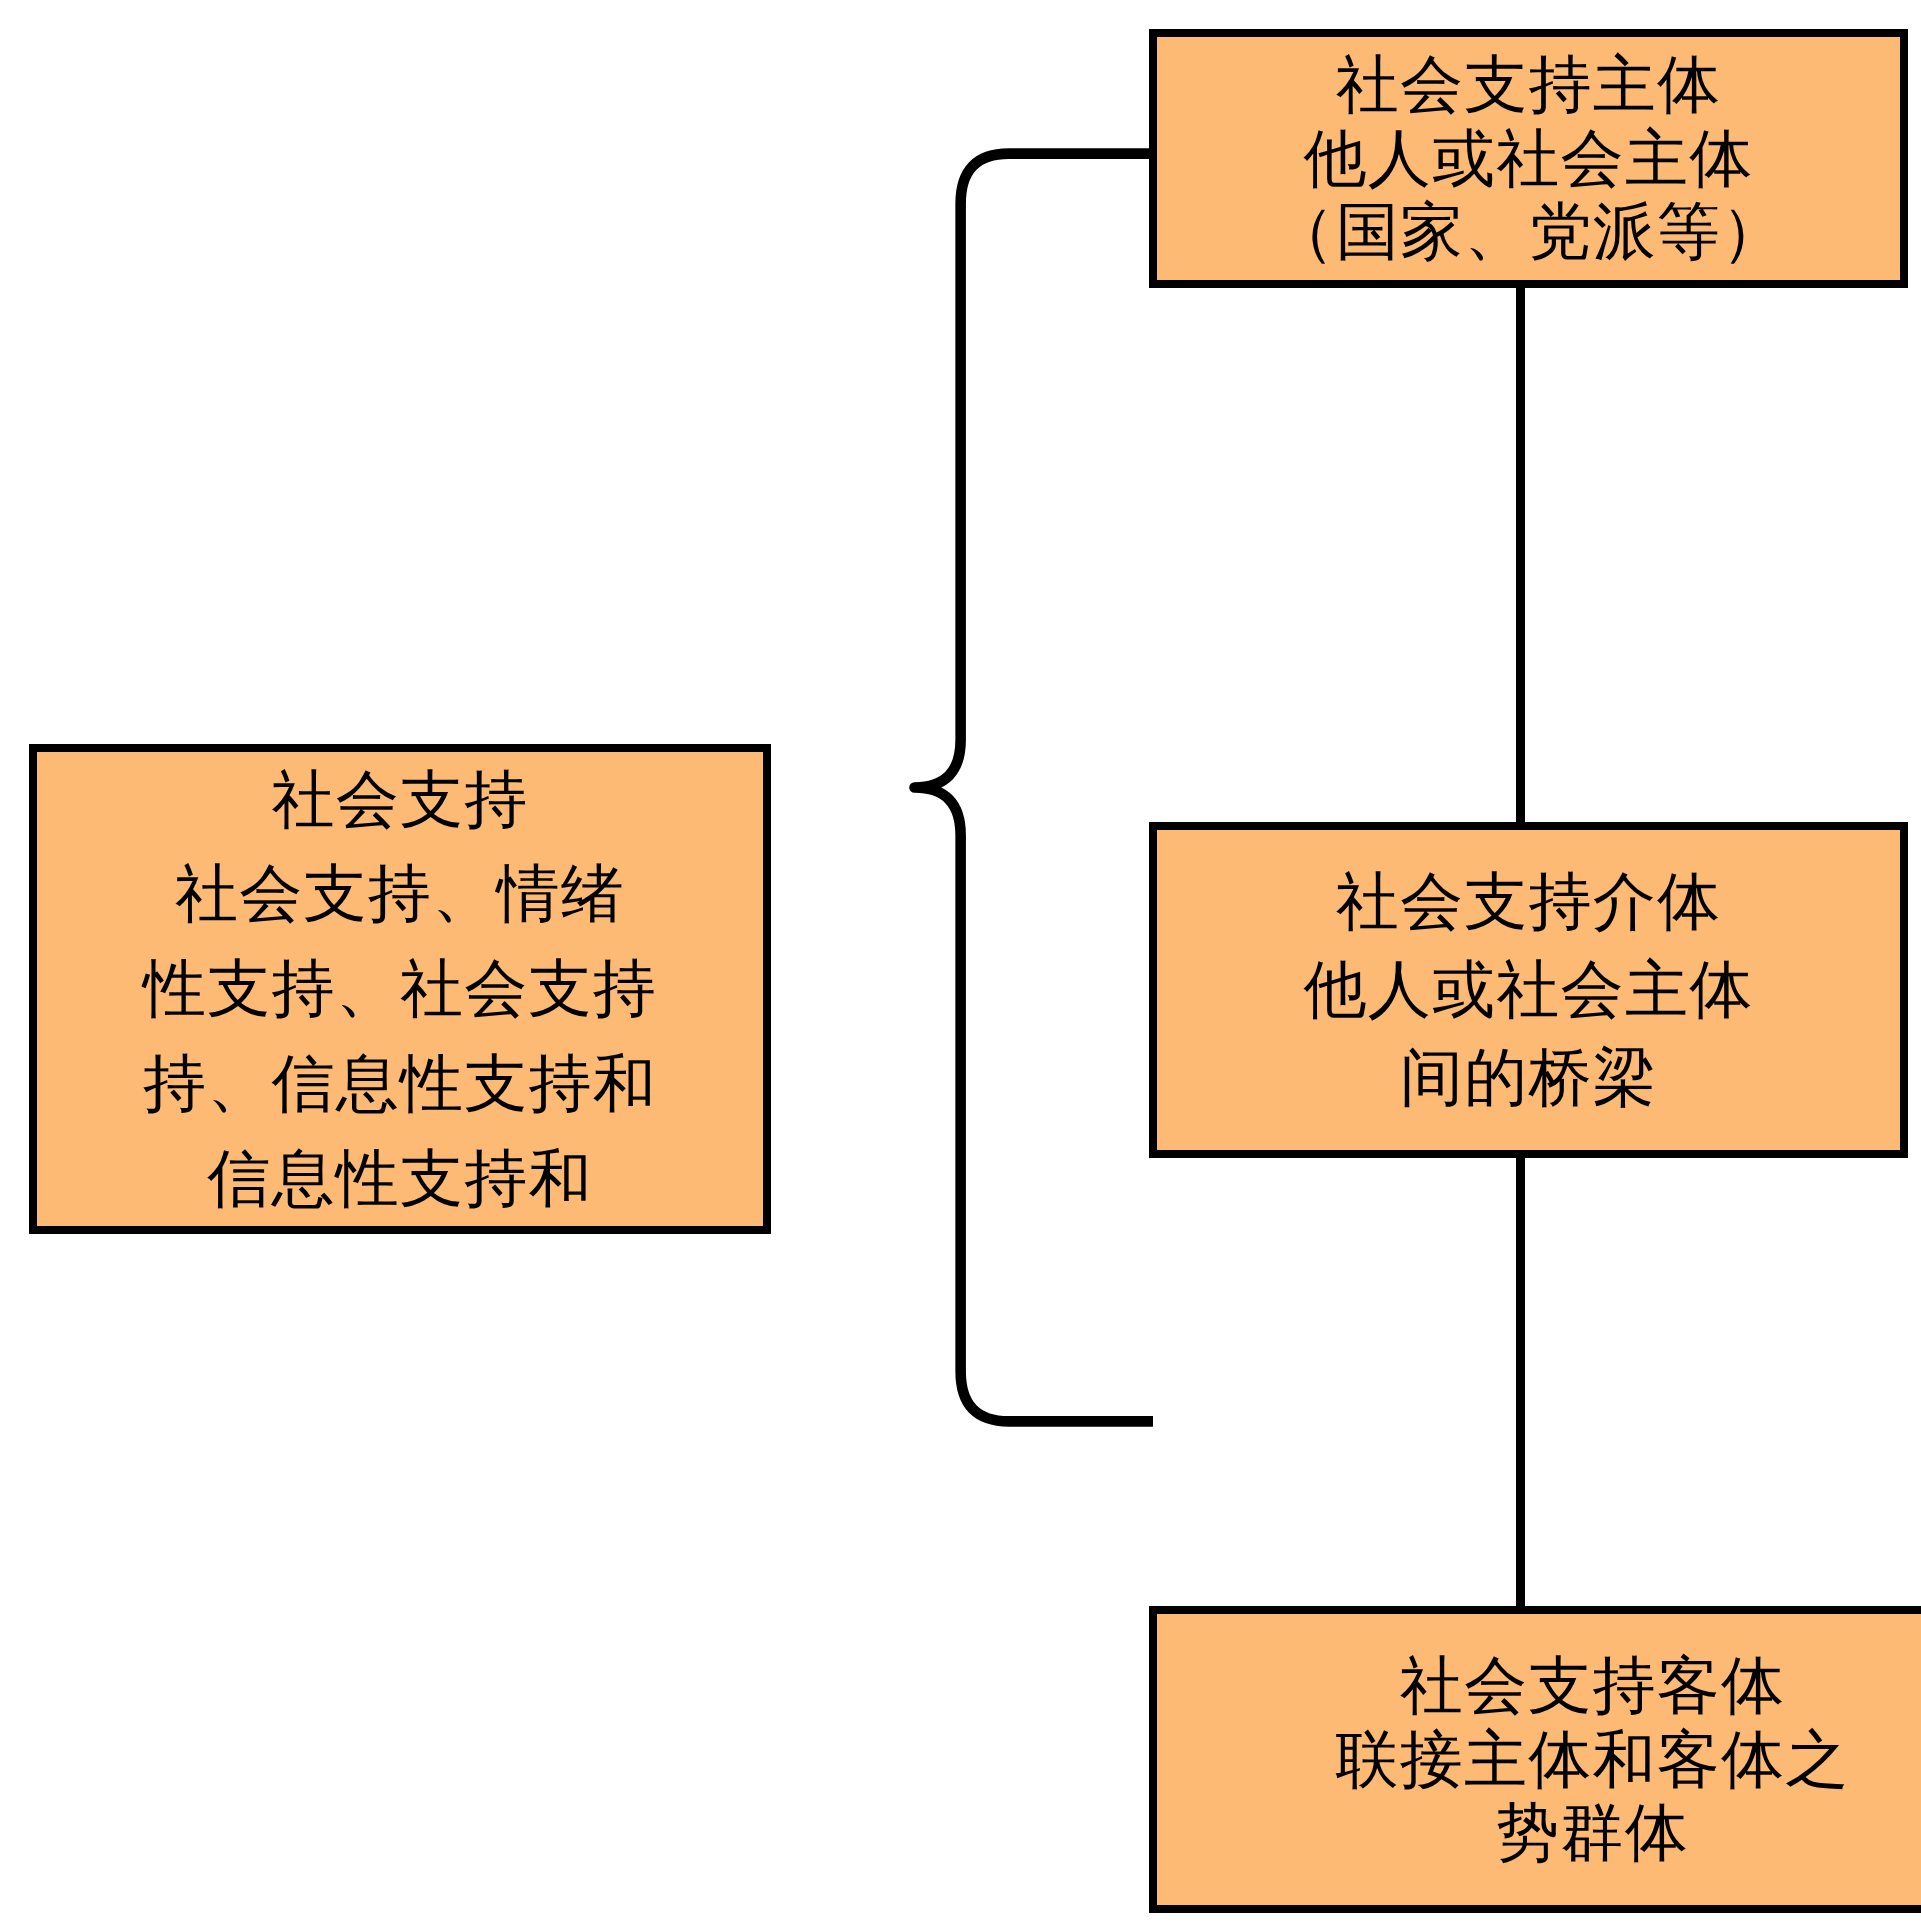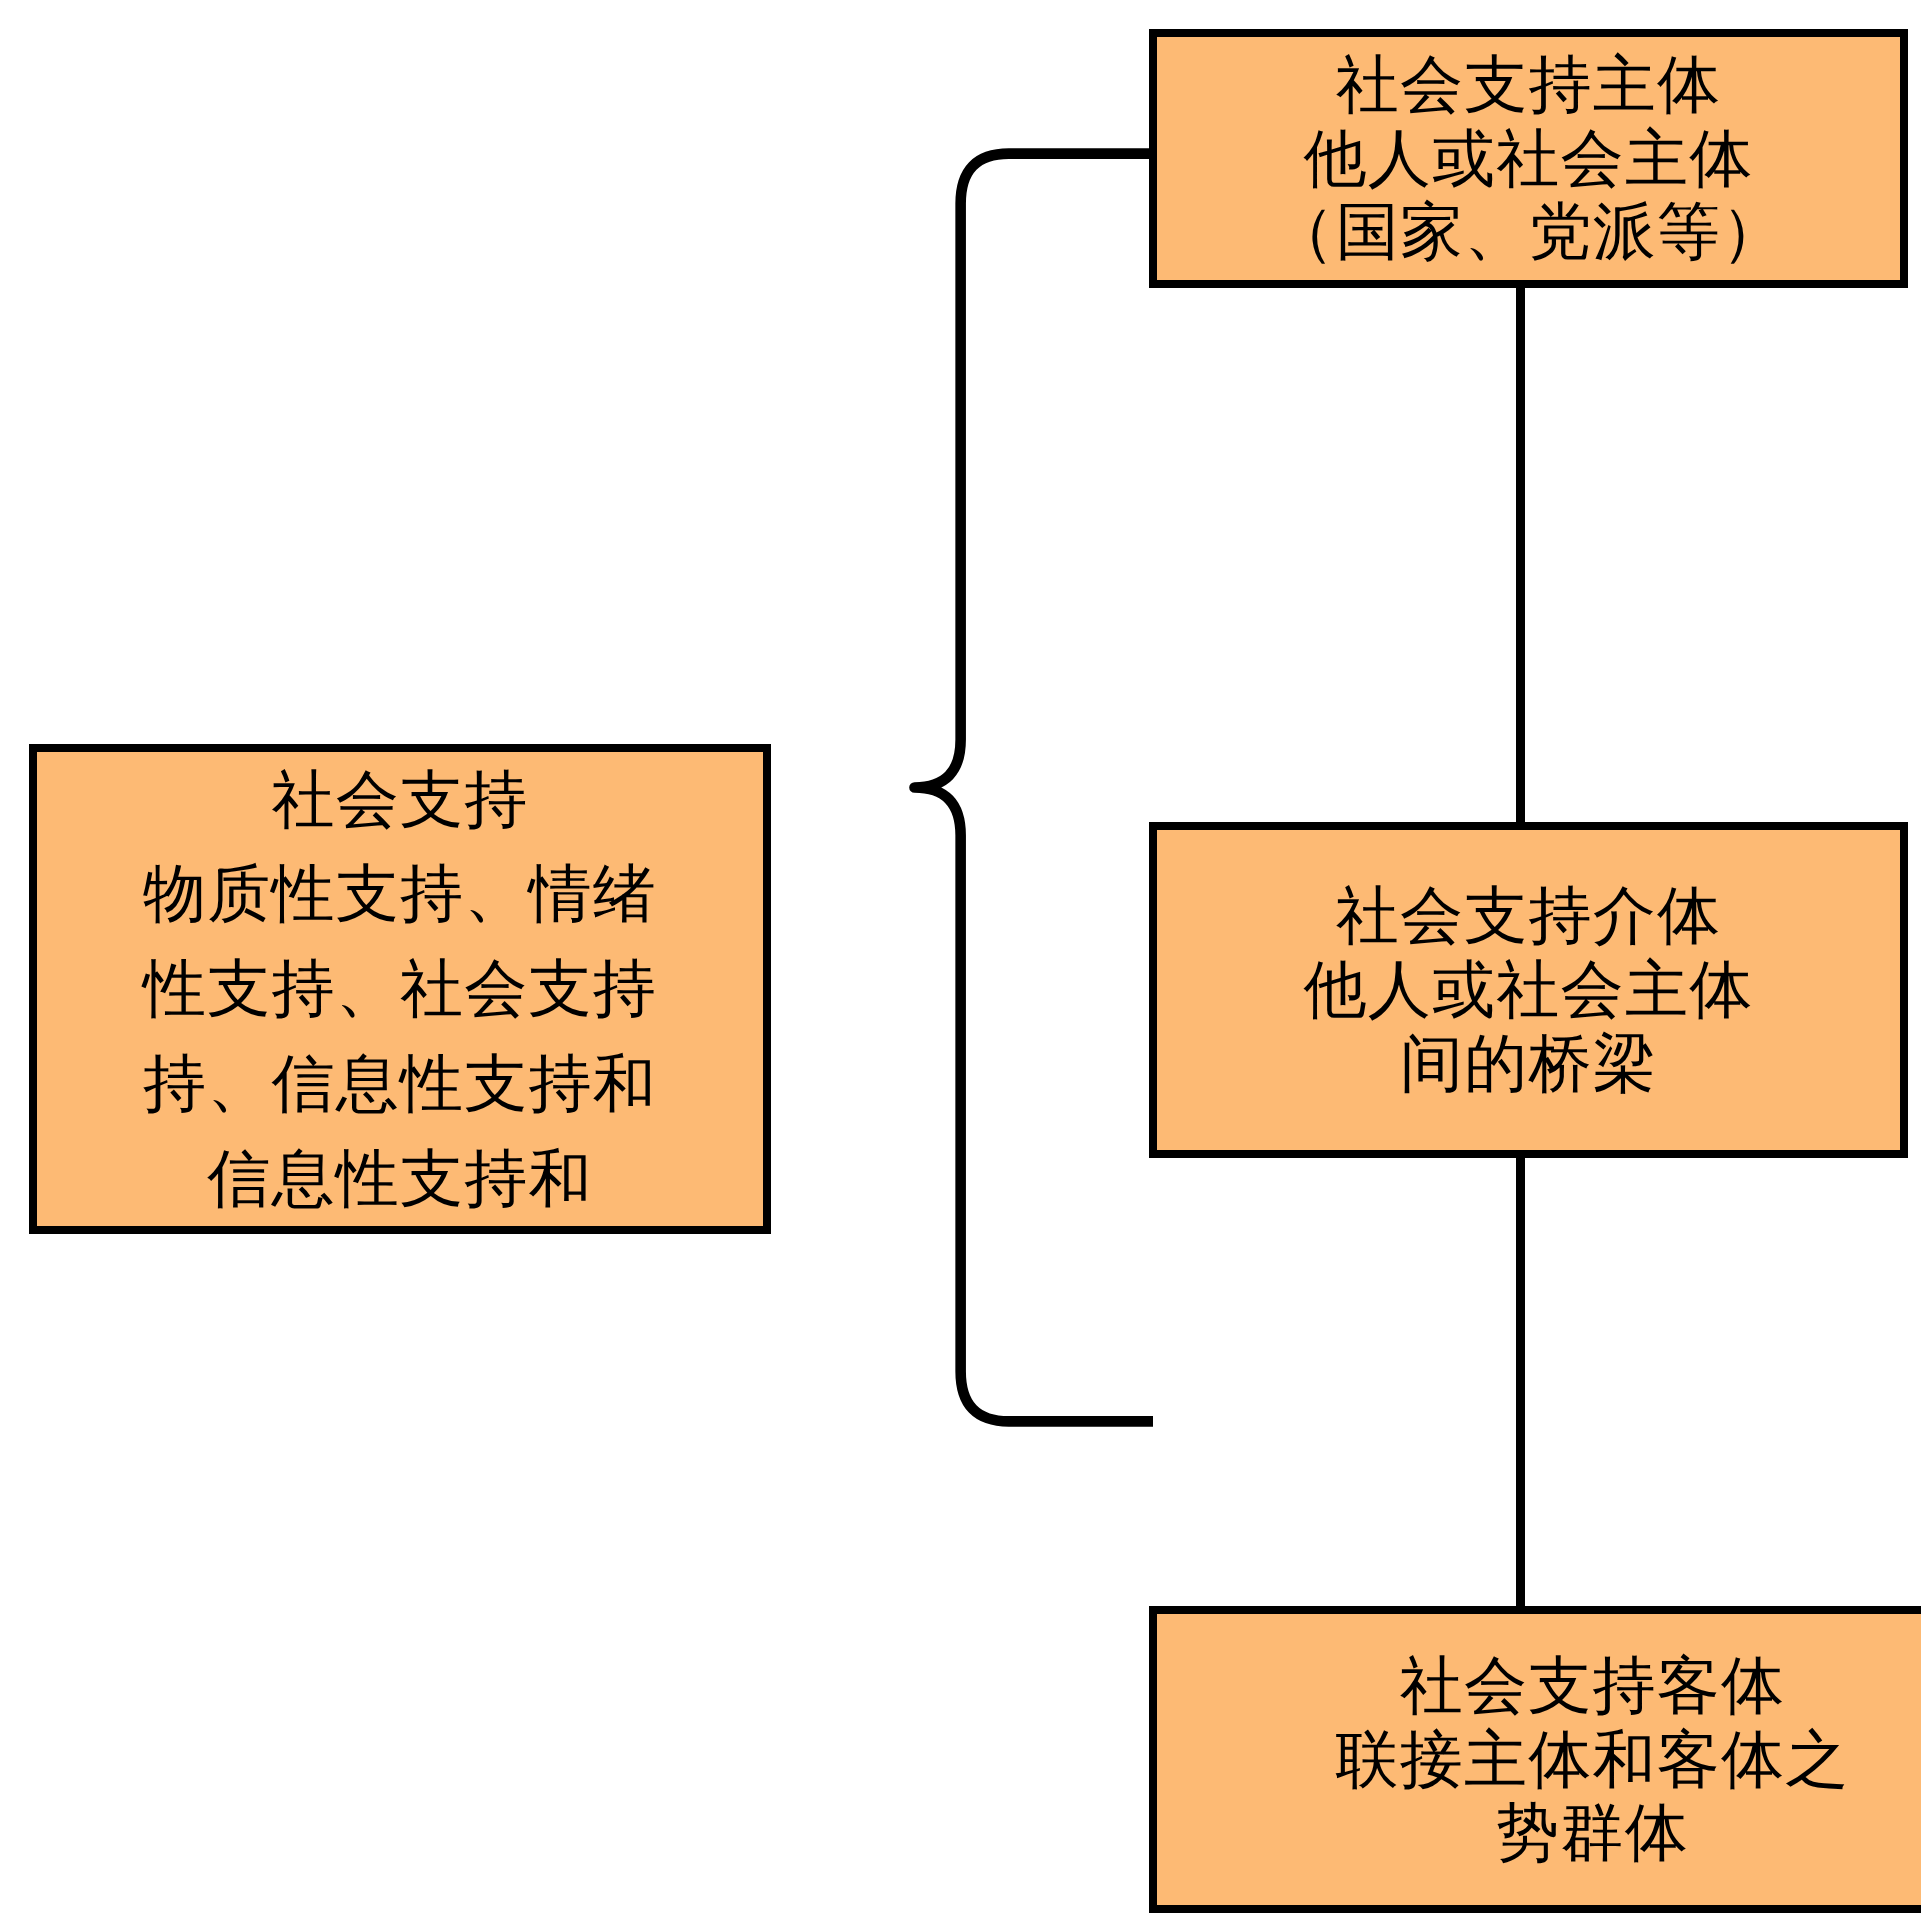--- a/index.html
+++ b/index.html
@@ -33,21 +33,21 @@
     line-height: 1.17;
     font-size: 63px;
     letter-spacing: 0.02em;
   }
 
   
   #box-subject {
     left: 1149px;  top: 29px;   width: 759px;  height: 259px;
   }
   #box-medium {
-    left: 1149px;  top: 822px;  width: 759px;  height: 336px;
+    left: 1149px;  top: 822px;  width: 759px;  height: 336px; gap: 14px;
   }
   #box-object {
     left: 1149px;  top: 1606px; width: 887px;  height: 307px;
   }
   #box-support {
     left: 29px;    top: 744px;  width: 742px;  height: 490px; gap: 21px;
   }
 
   
   .connector {
@@ -69,21 +69,21 @@
   }
   #brace svg { display: block; width: 100%; height: 100%; }
 </style>
 </head>
 <body>
 
 <div id="canvas">
 
   <div class="node-box" id="box-support">
     <span class="node-line">社会支持</span>
-    <span class="node-line">物质性支持、情绪</span>
+    <span class="node-line">社会支持、情绪</span>
     <span class="node-line">性支持、社会支持</span>
     <span class="node-line">持、信息性支持和</span>
     <span class="node-line">信息性支持和</span>
   </div>
 
   <div id="brace">
     <svg viewBox="0 0 340 1340" preserveAspectRatio="none" xmlns="http://www.w3.org/2000/svg">
       <path d="M 340 10
                L 190 10
                Q 140 10 140 62

